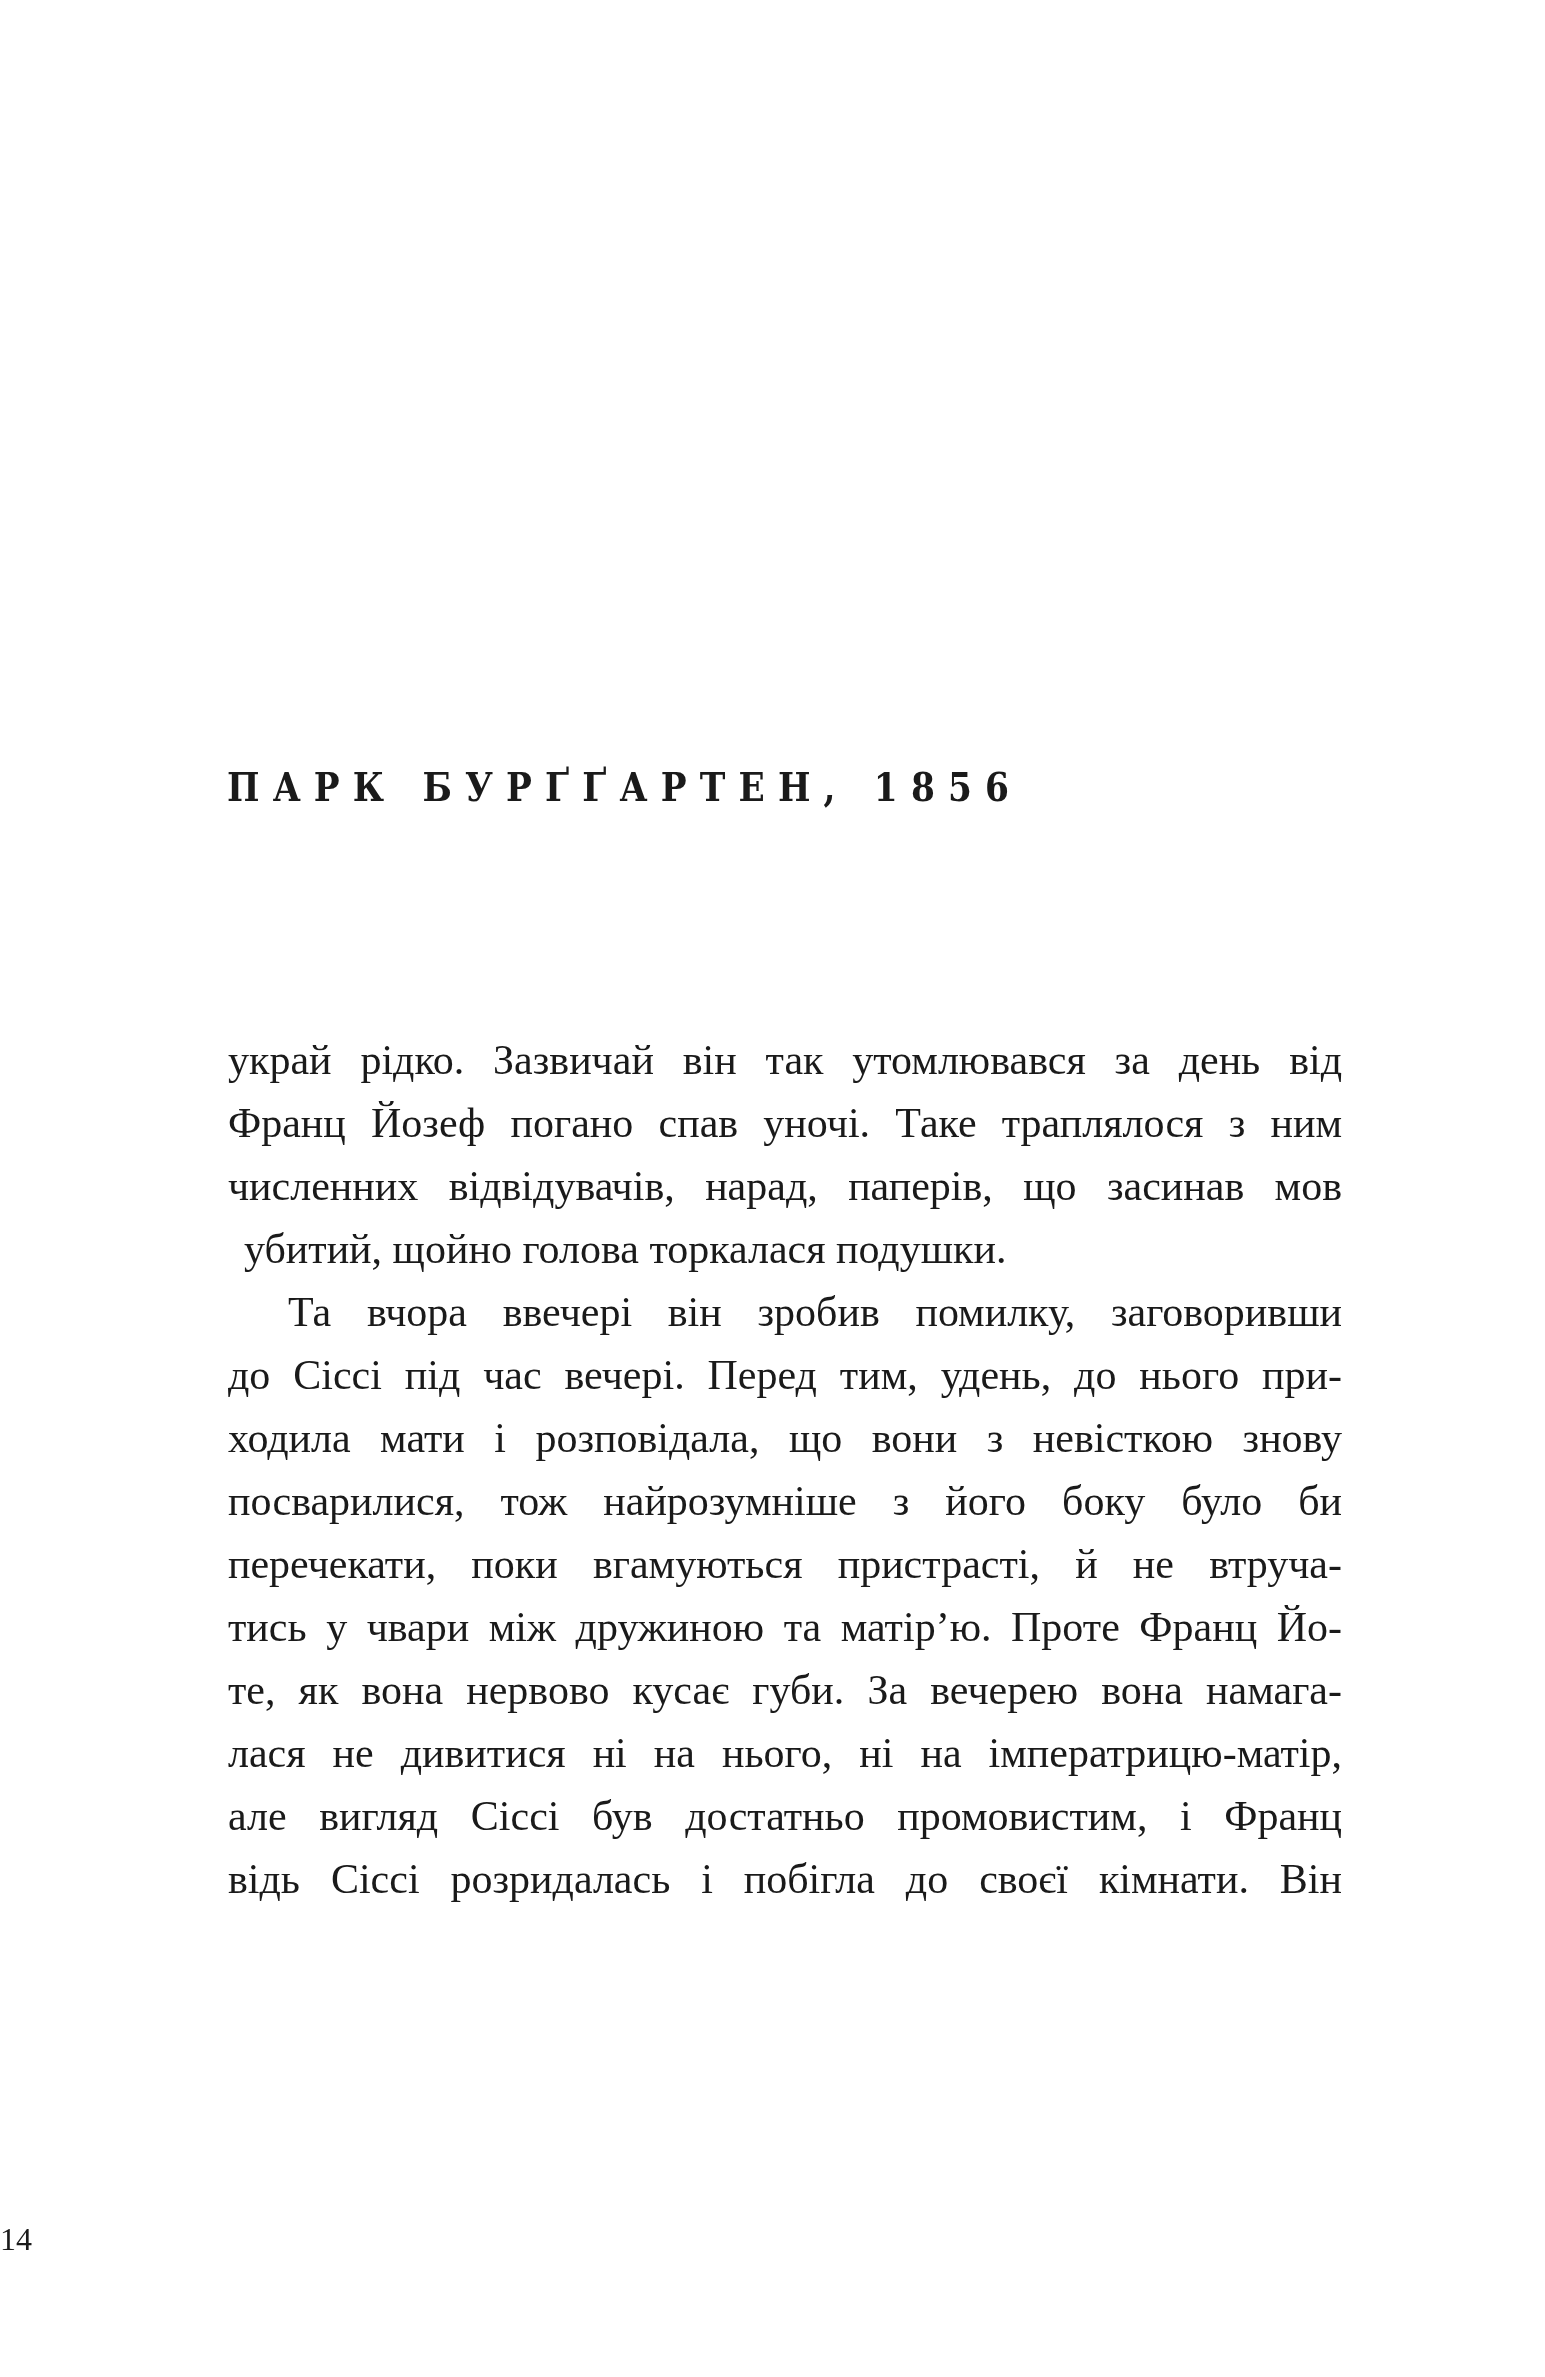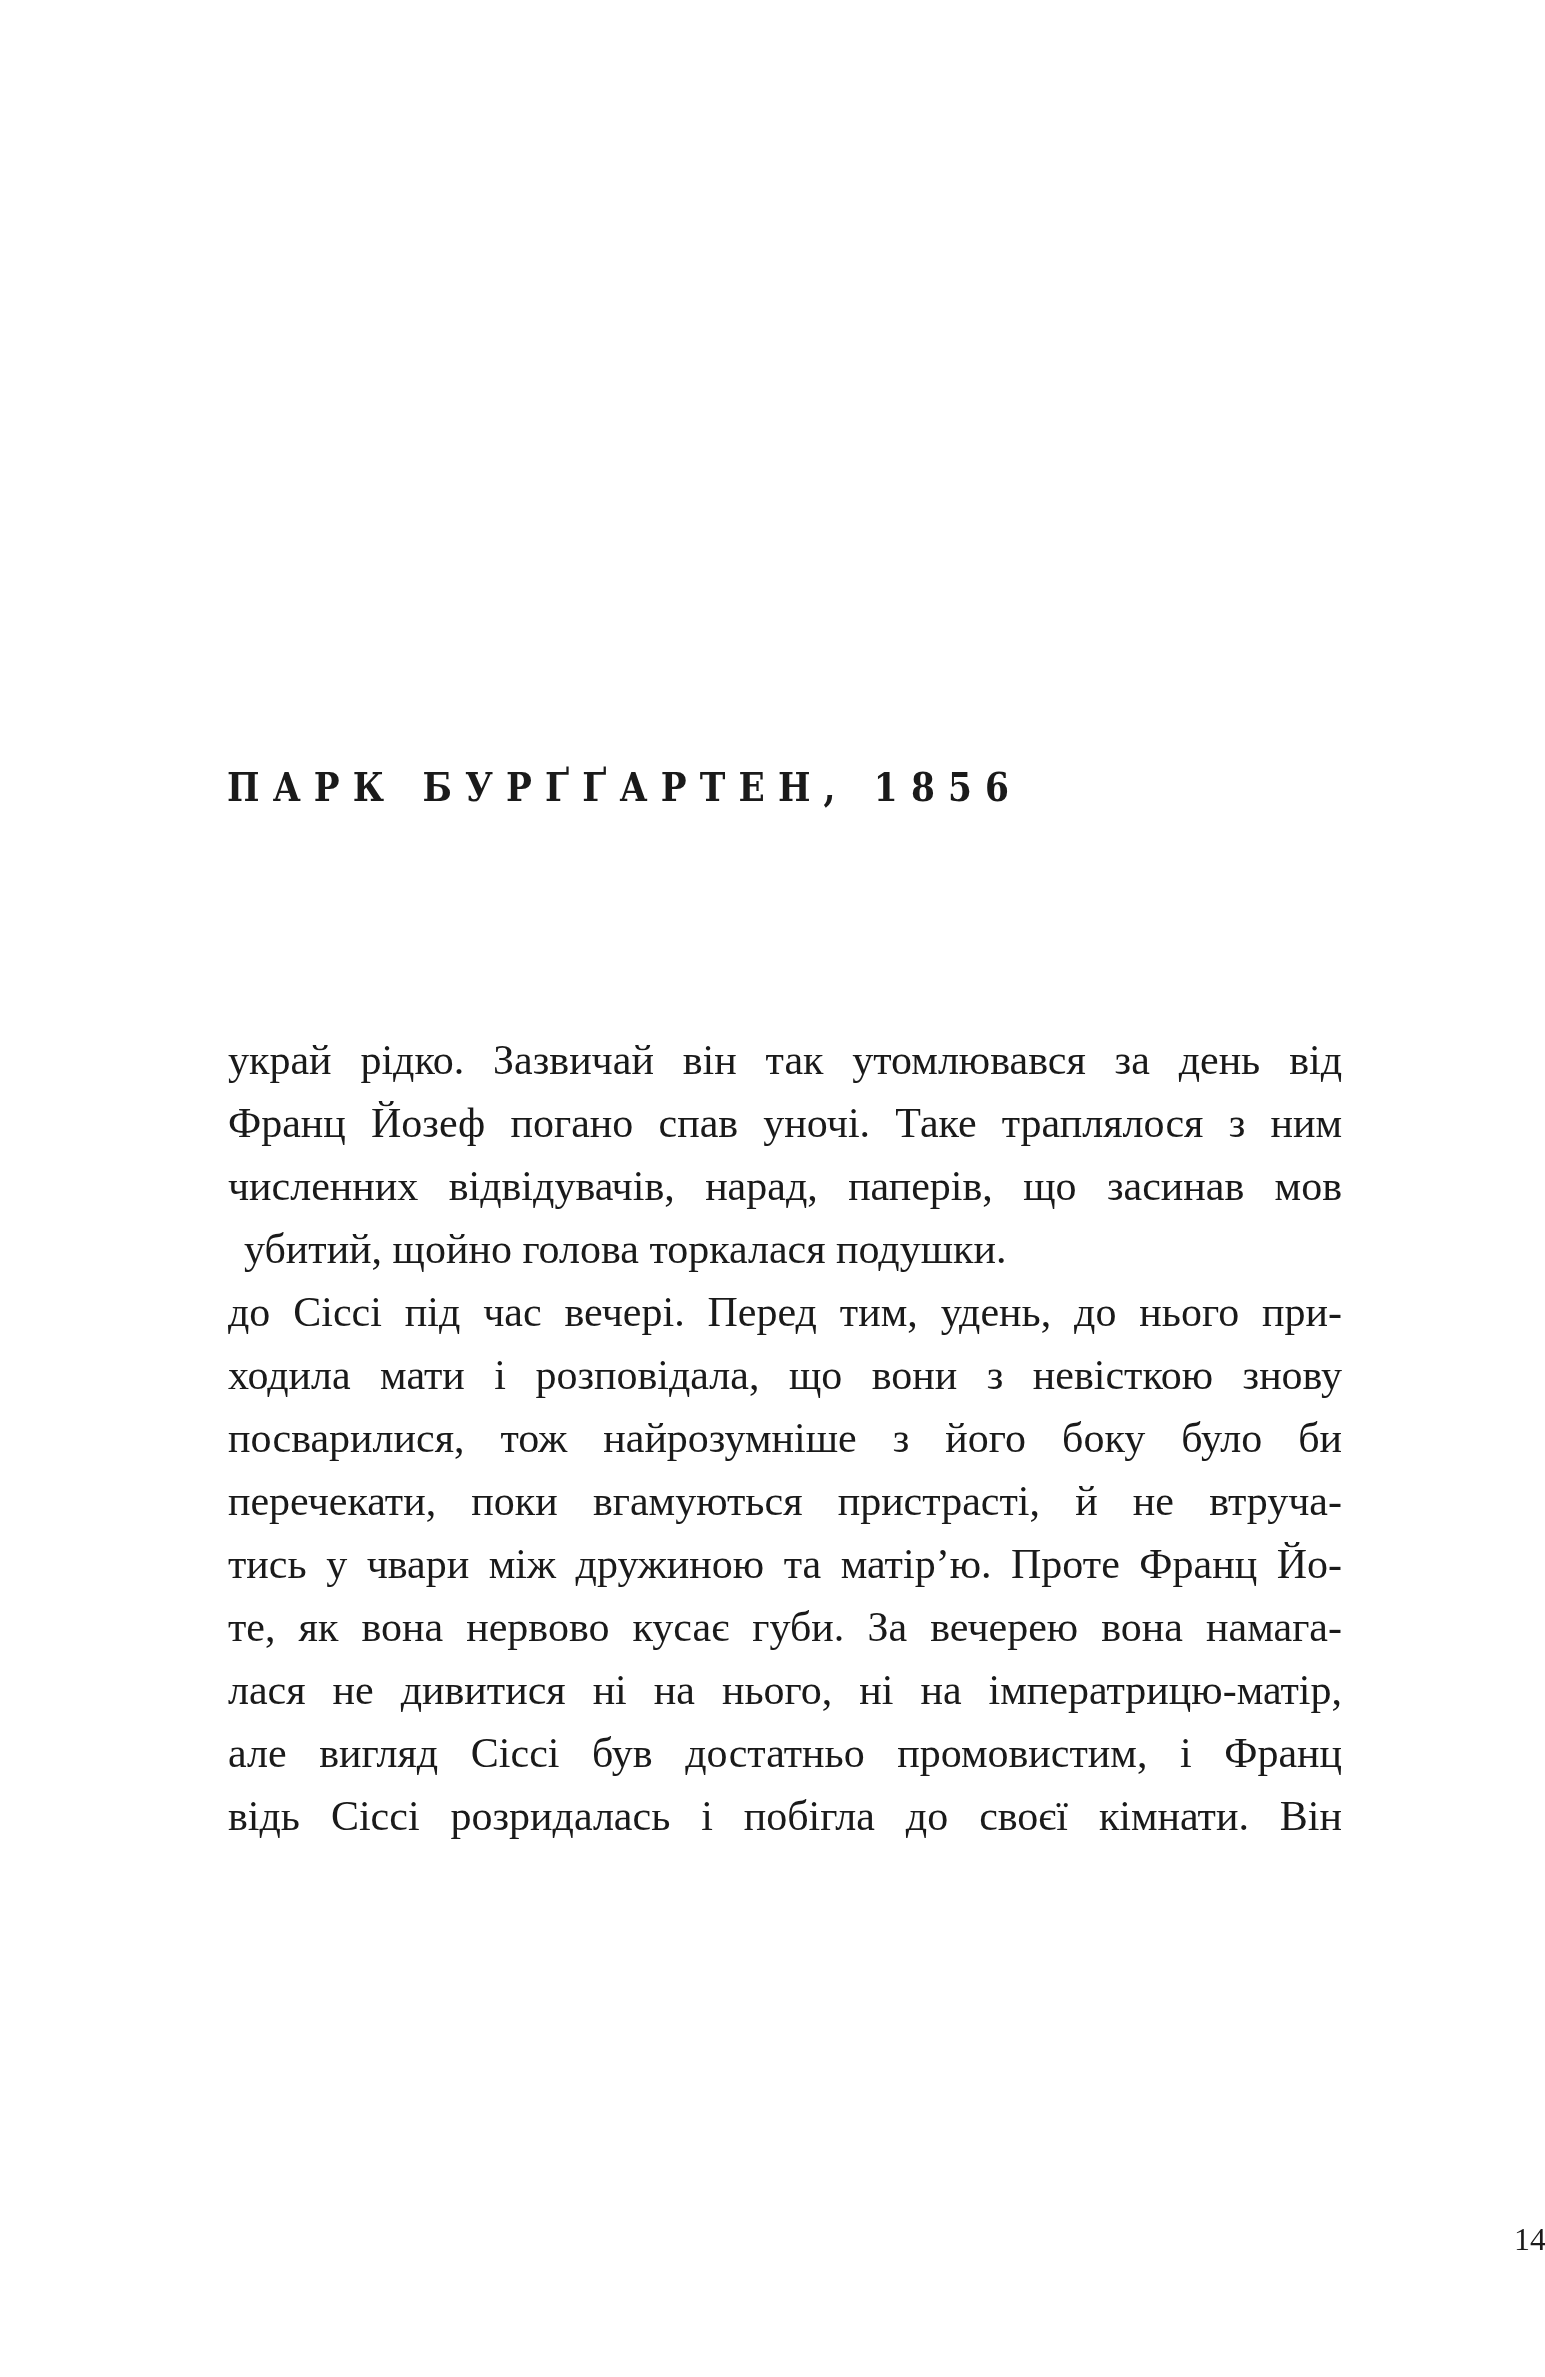--- a/index.html
+++ b/index.html
@@ -58,41 +58,42 @@
     margin-left: 16px;
   }
   .line.indent {
     text-indent: 60px;
   }
   .page-number {
     position: absolute;
     left: 0;
     width: 1546px;
     top: 2219px;
-    text-align: right;
+    text-align: left;
     font-size: 32px;
     line-height: 40px;
     font-family: "Liberation Serif", "DejaVu Serif", serif;
     color: #1a1a1a;
   }
 </style>
 </head>
 <body>
 
 <div class="page">
 
   <h1 class="chapter-title">ПАРК БУРҐҐАРТЕН, 1856</h1>
 
   <div class="body-text">
 
     <span class="line">украй рідко. Зазвичай він так утомлювався за день від</span>
     <span class="line">Франц Йозеф погано спав уночі. Таке траплялося з ним</span>
     <span class="line">численних відвідувачів, нарад, паперів, що засинав мов</span>
     <span class="line last">убитий, щойно голова торкалася подушки.</span>
 
+    <span class="line indent">Та вчора ввечері він зробив помилку, заговоривши</span>
     <span class="line">до Сіссі під час вечері. Перед тим, удень, до нього при-</span>
     <span class="line">ходила мати і розповідала, що вони з невісткою знову</span>
     <span class="line">посварилися, тож найрозумніше з його боку було би</span>
     <span class="line">перечекати, поки вгамуються пристрасті, й не втруча-</span>
     <span class="line">тись у чвари між дружиною та матір’ю. Проте Франц Йо-</span>
     <span class="line">те, як вона нервово кусає губи. За вечерею вона намага-</span>
     <span class="line">лася не дивитися ні на нього, ні на імператрицю-матір,</span>
     <span class="line">але вигляд Сіссі був достатньо промовистим, і Франц</span>
     <span class="line">відь Сіссі розридалась і побігла до своєї кімнати. Він</span>
   </div>

